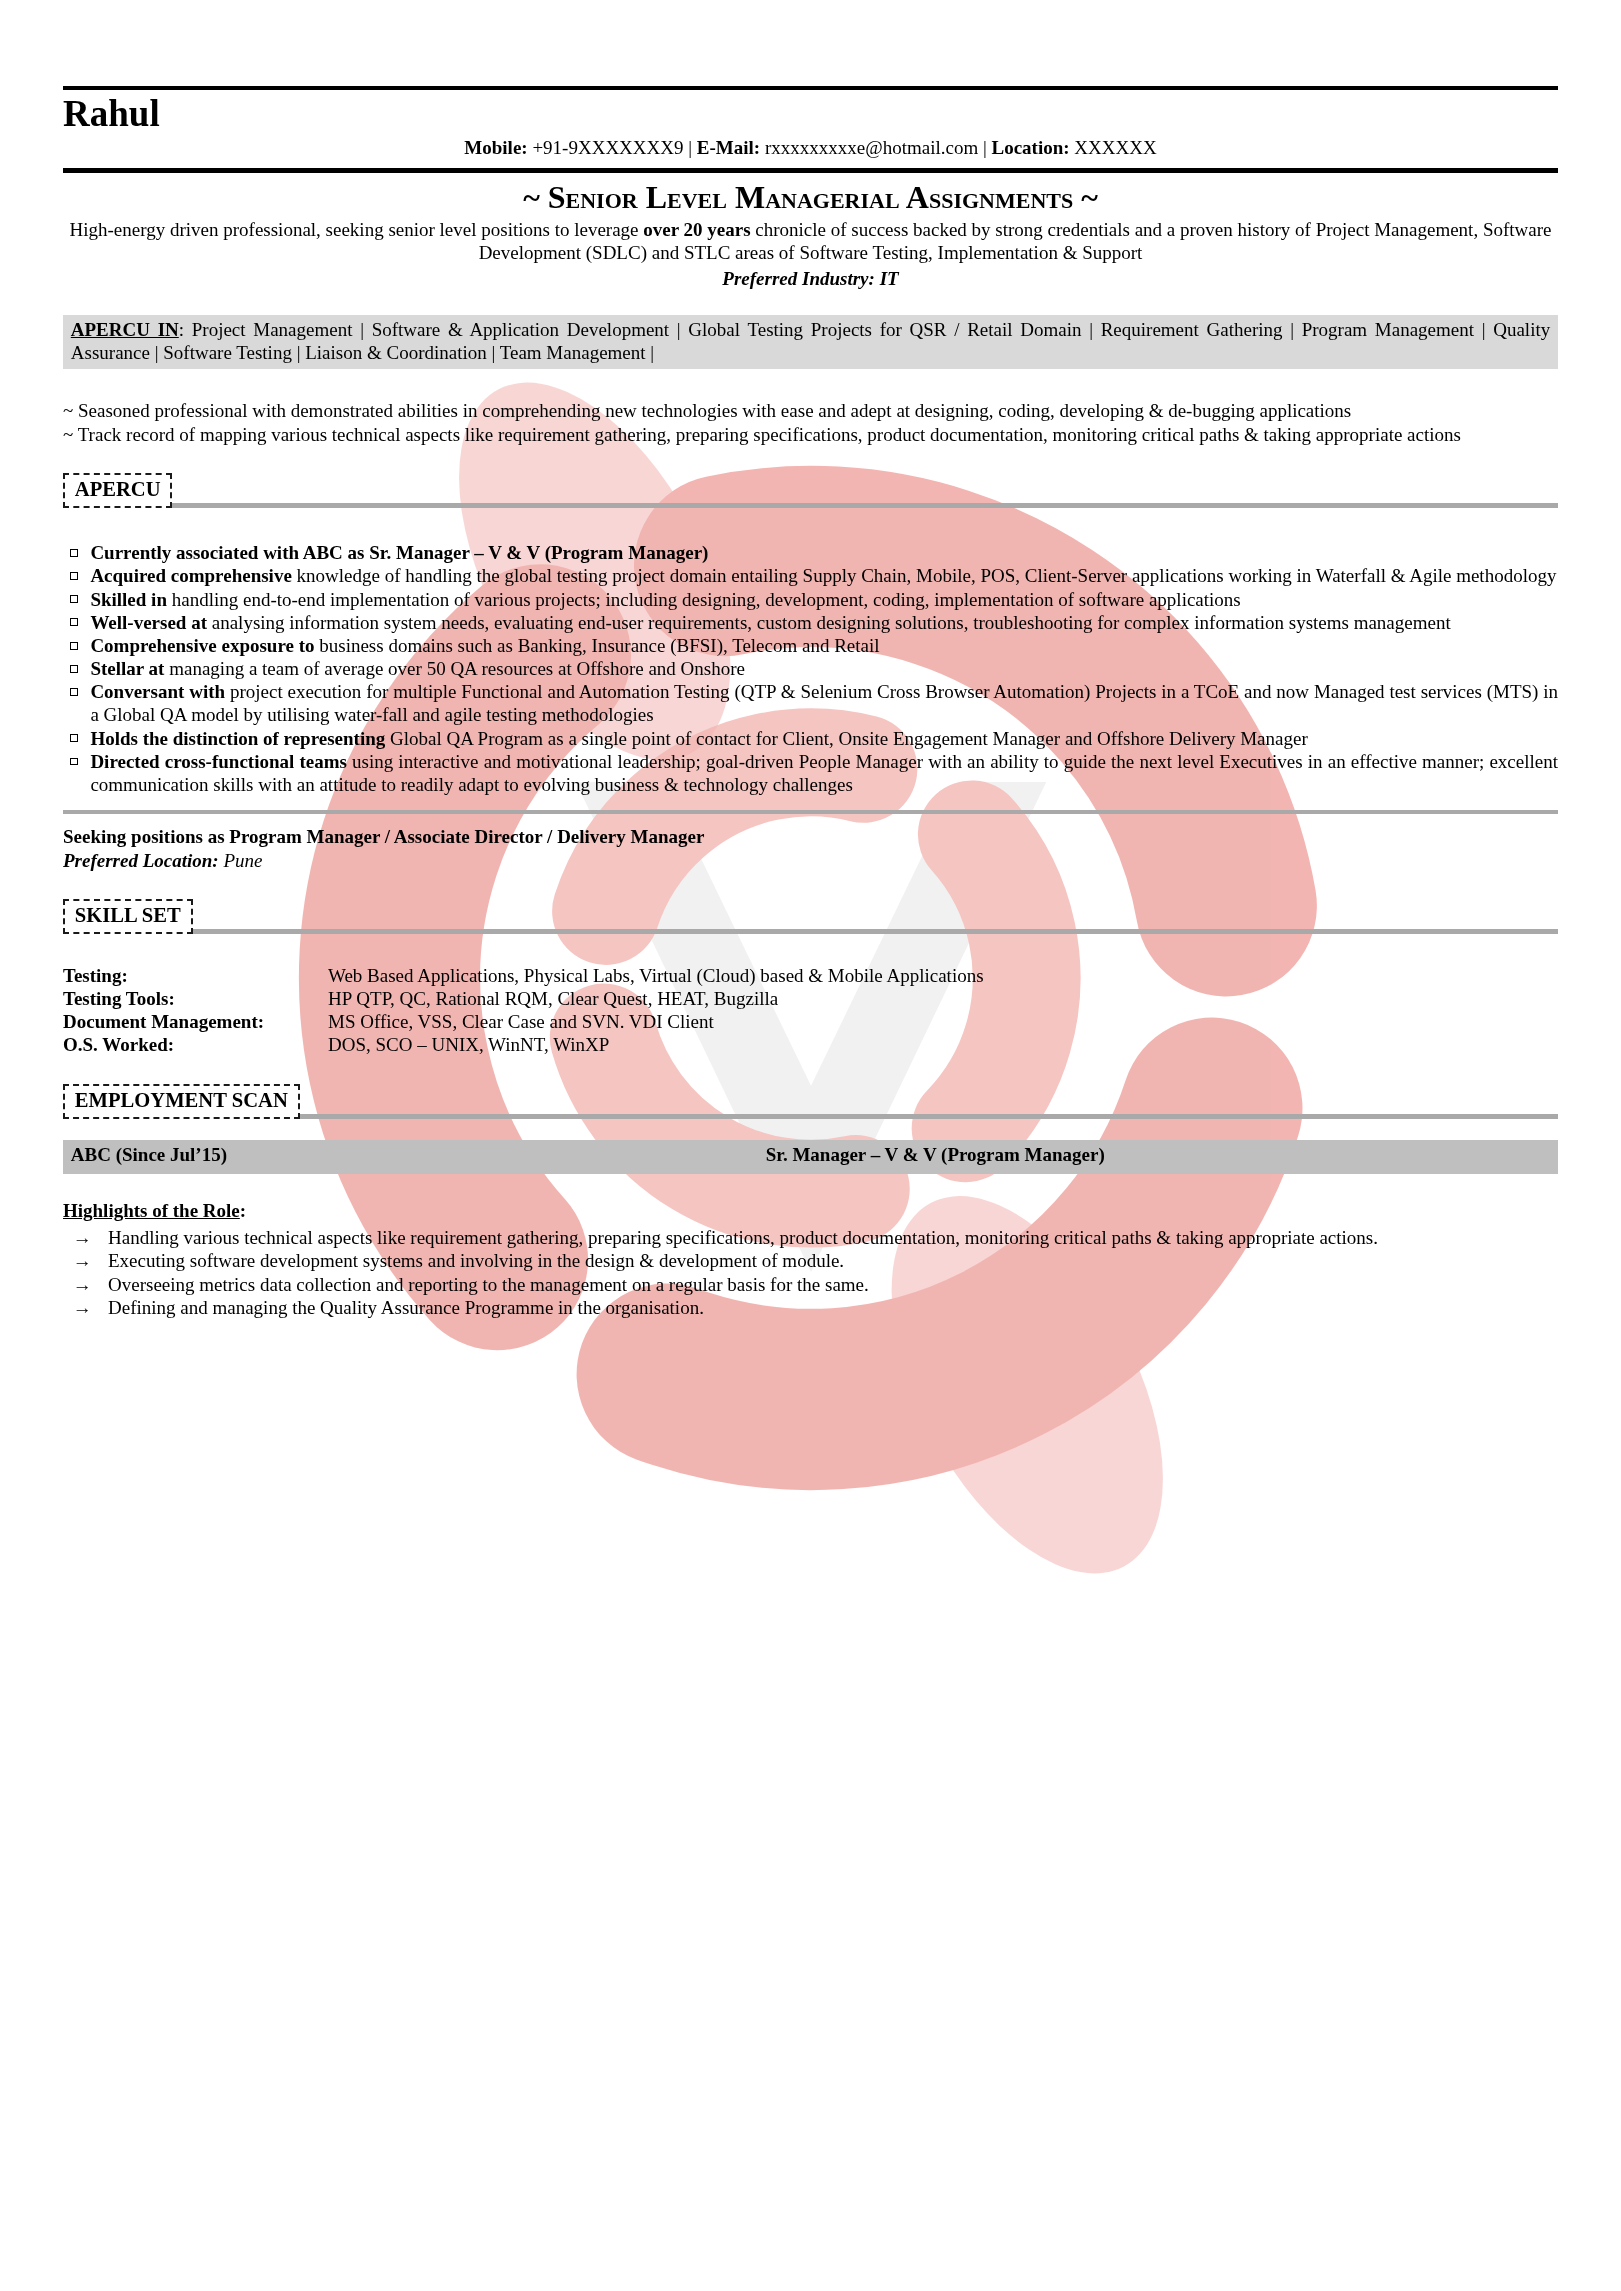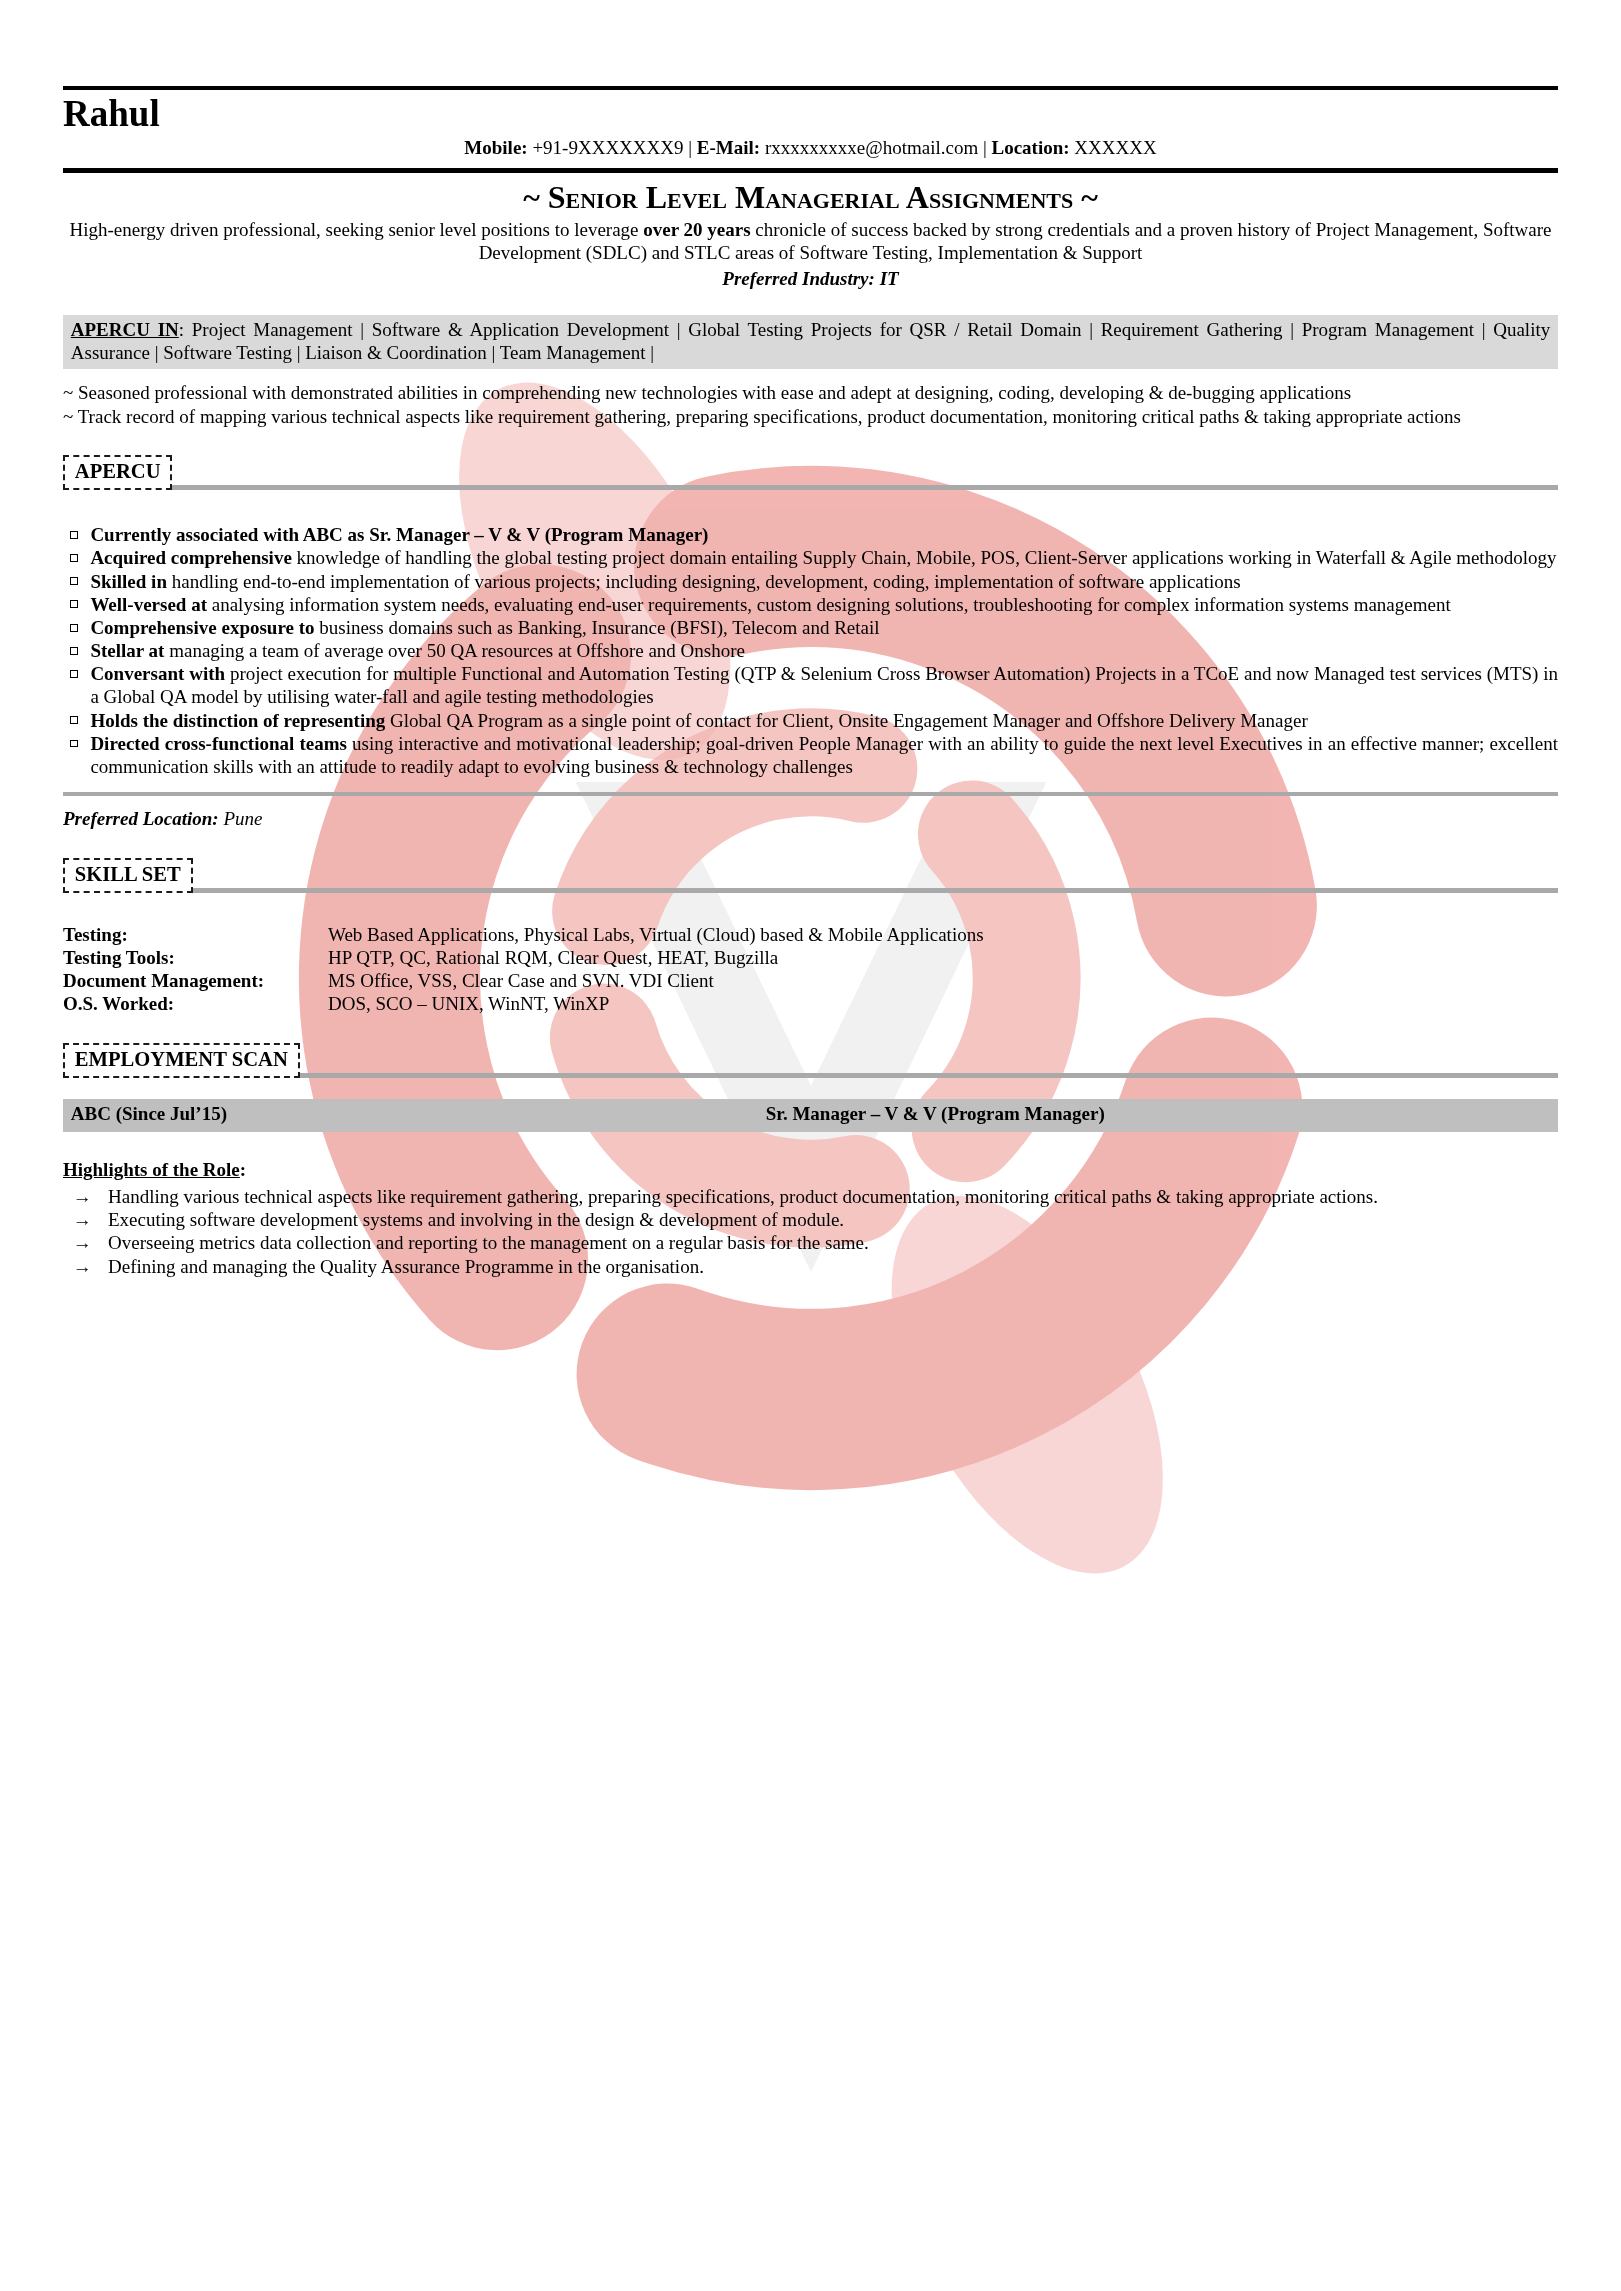--- a/index.html
+++ b/index.html
@@ -46,21 +46,21 @@
   }
   .summary { text-align: center; margin-top: 2.9px; }
   .pref-industry { text-align: center; font-weight: 700; font-style: italic; margin-top: 2px; }
   .expert-block {
     margin-top: 25.5px;
     background: #d9d9d9;
     padding: 2.9px 7.8px 4.9px 7.8px;
     text-align: justify;
   }
   .expert-block .lbl { font-weight: 700; text-decoration: underline; }
-  .profile { margin-top: 12px; }
+  .profile { margin-top: 30px; }
   .profile p { margin: 0; text-align: justify; }
   .sec { position: relative; margin-top: 27.4px; height: 39px; }
   .sec .line {
     position: absolute; left: 0; right: 0; bottom: 3.9px;
     height: 4.9px; background: #a9a9a9;
   }
   .sec .box {
     position: relative; z-index: 1;
     display: inline-block;
     background: #ffffff;
@@ -178,20 +178,21 @@
     <div class="b-item"><b>Comprehensive exposure to</b><span> business domains such as Banking, Insurance (BFSI), Telecom and Retail</span></div>
     <div class="b-item"><b>Stellar at</b><span> managing a team of average over 50 QA resources at Offshore and Onshore</span></div>
     <div class="b-item"><b>Conversant with</b><span> project execution for multiple Functional and Automation Testing (QTP &amp; Selenium Cross Browser Automation) Projects in a TCoE and now Managed test services (MTS) in a Global QA model by utilising water-fall and agile testing methodologies</span></div>
     <div class="b-item"><b>Holds the distinction of representing</b><span> Global QA Program as a single point of contact for Client, Onsite Engagement Manager and Offshore Delivery Manager</span></div>
     <div class="b-item"><b>Directed cross-functional teams</b><span> using interactive and motivational leadership; goal-driven People Manager with an ability to guide the next level Executives in an effective manner; excellent communication skills with an attitude to readily adapt to evolving business &amp; technology challenges</span></div>
   </div>
 
   <div class="sep"></div>
 
   <div class="seeking">
+    <div class="pos">Seeking positions as Program Manager / Associate Director / Delivery Manager</div>
     <div class="pref">
       <span class="lbl">Preferred Location:</span><span class="val"> Pune</span>
     </div>
   </div>
 
   <div class="sec">
     <div class="line"></div>
     <span class="box">SKILL SET</span>
   </div>
 

